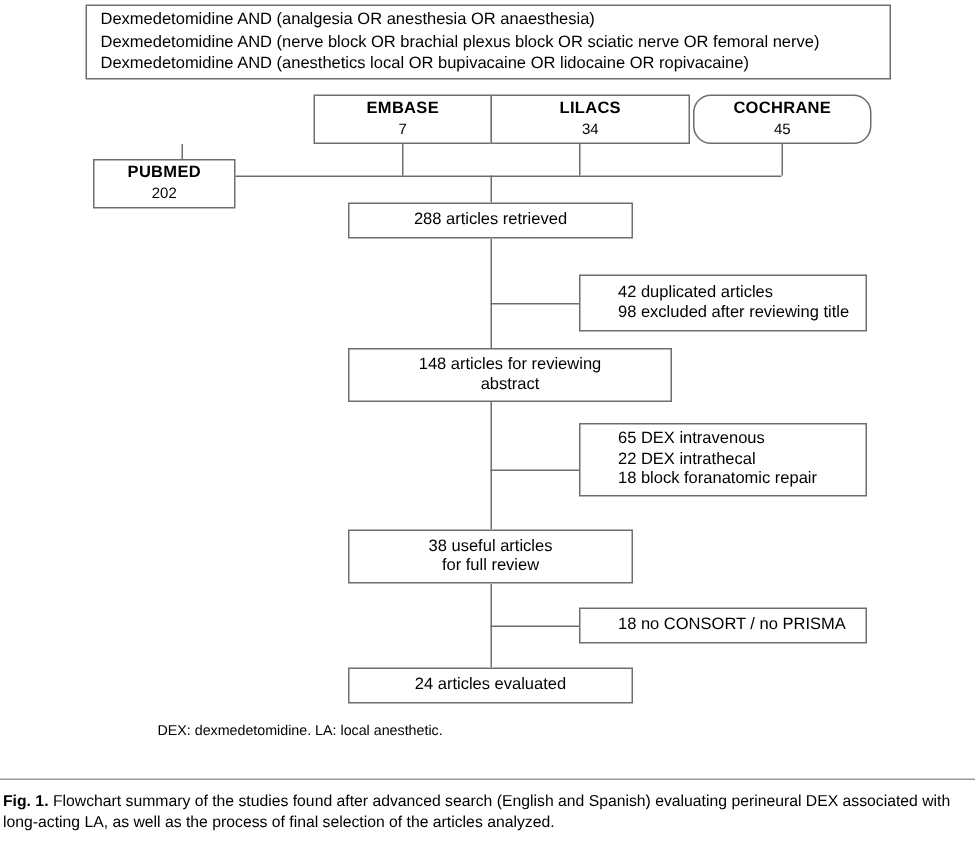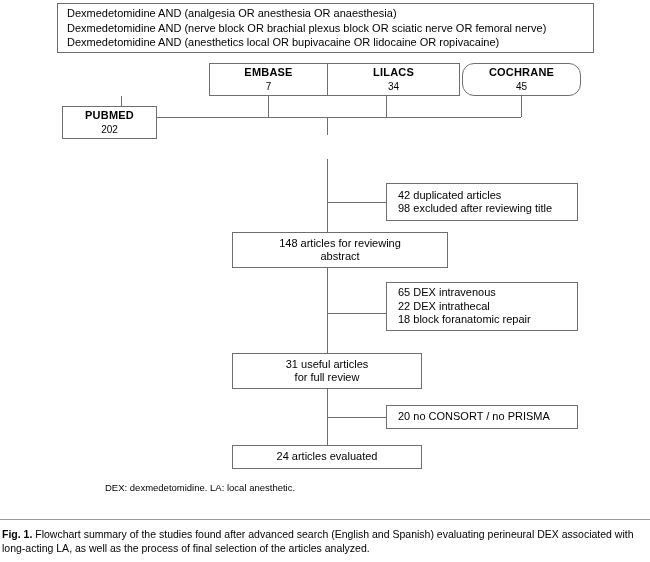--- a/index.html
+++ b/index.html
@@ -23,21 +23,21 @@
     background: #ffffff;
     display: flex;
     flex-direction: column;
     justify-content: center;
     font-size: 11px;
     line-height: 13.5px;
     color: #000;
     z-index: 3;
   }
   .box.center { align-items: center; text-align: center; }
-  .box.leftal { align-items: flex-start; text-align: left; padding-left: 11px; }
+  .box.leftal { align-items: flex-start; text-align: left; padding-left: 25px; }
 
   
   #query-box {
     left: 57px; top: 3px; width: 537px; height: 50px;
     padding: 5px 0 5px 9px;
     justify-content: center;
     line-height: 14.5px;
     font-size: 11px;
   }
   #query-box .qline { white-space: nowrap; }
@@ -104,20 +104,23 @@
     <div class="db-count">45</div>
   </div>
 
   <div class="vline" style="left:121px; top:96px;  height:21px;"></div>
   <div class="vline" style="left:268px; top:96px;  height:21px;"></div>
   <div class="vline" style="left:386px; top:96px;  height:21px;"></div>
   <div class="vline" style="left:521px; top:96px;  height:21px;"></div>
   <div class="hline" style="left:121px; top:117px; width:400px;"></div>
   <div class="vline" style="left:327px; top:117px; height:18px;"></div>
 
+  <div class="box center" style="left:232px; top:135px; width:190px; height:24px;">
+    <div>288 articles retrieved</div>
+  </div>
 
   <div class="vline" style="left:327px; top:159px; height:73px;"></div>
   <div class="hline" style="left:327px; top:202px; width:59px;"></div>
 
   <div class="box leftal" style="left:386px; top:183px; width:192px; height:38px;">
     <div>42 duplicated articles</div>
     <div>98 excluded after reviewing title</div>
   </div>
 
   <div class="box center" style="left:232px; top:232px; width:216px; height:36px;">
@@ -128,29 +131,29 @@
   <div class="vline" style="left:327px; top:268px; height:85px;"></div>
   <div class="hline" style="left:327px; top:313px; width:59px;"></div>
 
   <div class="box leftal" style="left:386px; top:282px; width:192px; height:49px;">
     <div>65 DEX intravenous</div>
     <div>22 DEX intrathecal</div>
     <div>18 block foranatomic repair</div>
   </div>
 
   <div class="box center" style="left:232px; top:353px; width:190px; height:36px;">
-    <div>31 useful articles</div>
+    <div>38 useful articles</div>
     <div>for full review</div>
   </div>
 
   <div class="vline" style="left:327px; top:389px; height:56px;"></div>
   <div class="hline" style="left:327px; top:417px; width:59px;"></div>
 
   <div class="box leftal" style="left:386px; top:405px; width:192px; height:24px;">
-    <div>20 no CONSORT / no PRISMA</div>
+    <div>18 no CONSORT / no PRISMA</div>
   </div>
 
   <div class="box center" style="left:232px; top:445px; width:190px; height:24px;">
     <div>24 articles evaluated</div>
   </div>
 
   <div id="footnote">DEX: dexmedetomidine. LA: local anesthetic.</div>
 
   <div id="caption-rule"></div>
   <div id="caption"><b>Fig. 1.</b> <span>Flowchart summary of the studies found after advanced search (English and Spanish) evaluating perineural DEX associated with long-acting LA, as well as the process of final selection of the articles analyzed.</span></div>

